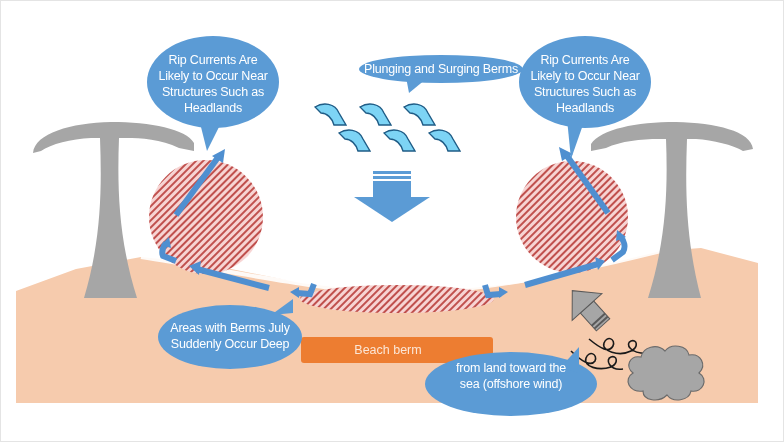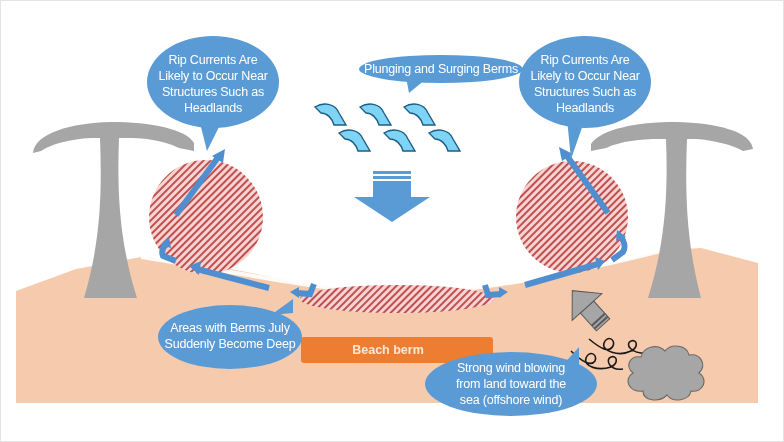--- a/index.html
+++ b/index.html
@@ -124,24 +124,23 @@
 
 <div class="bubble-text" style="left:518px; top:51px; width:132px;">
   <div>Rip Currents Are</div>
   <div>Likely to Occur Near</div>
   <div>Structures Such as</div>
   <div>Headlands</div>
 </div>
 
 <div class="bubble-text" style="left:157px; top:319px; width:144px;">
   <div>Areas with Berms July</div>
-  <div>Suddenly Become Deep</div>
+  <div>Suddenly Occur Deep</div>
 </div>
 
-<div class="beach-berm-label berm-label" style="left:300px; top:342px; width:174px;font-weight:bold;">Beach berm</div>
+<div class="beach-berm-label berm-label" style="left:300px; top:342px; width:174px;">Beach berm</div>
 
 <div class="bubble-text" style="left:436px; top:359px; width:148px;">
-  <div>Strong wind blowing</div>
   <div>from land toward the</div>
   <div>sea (offshore wind)</div>
 </div>
 
 </div>
 
 </body></html>

